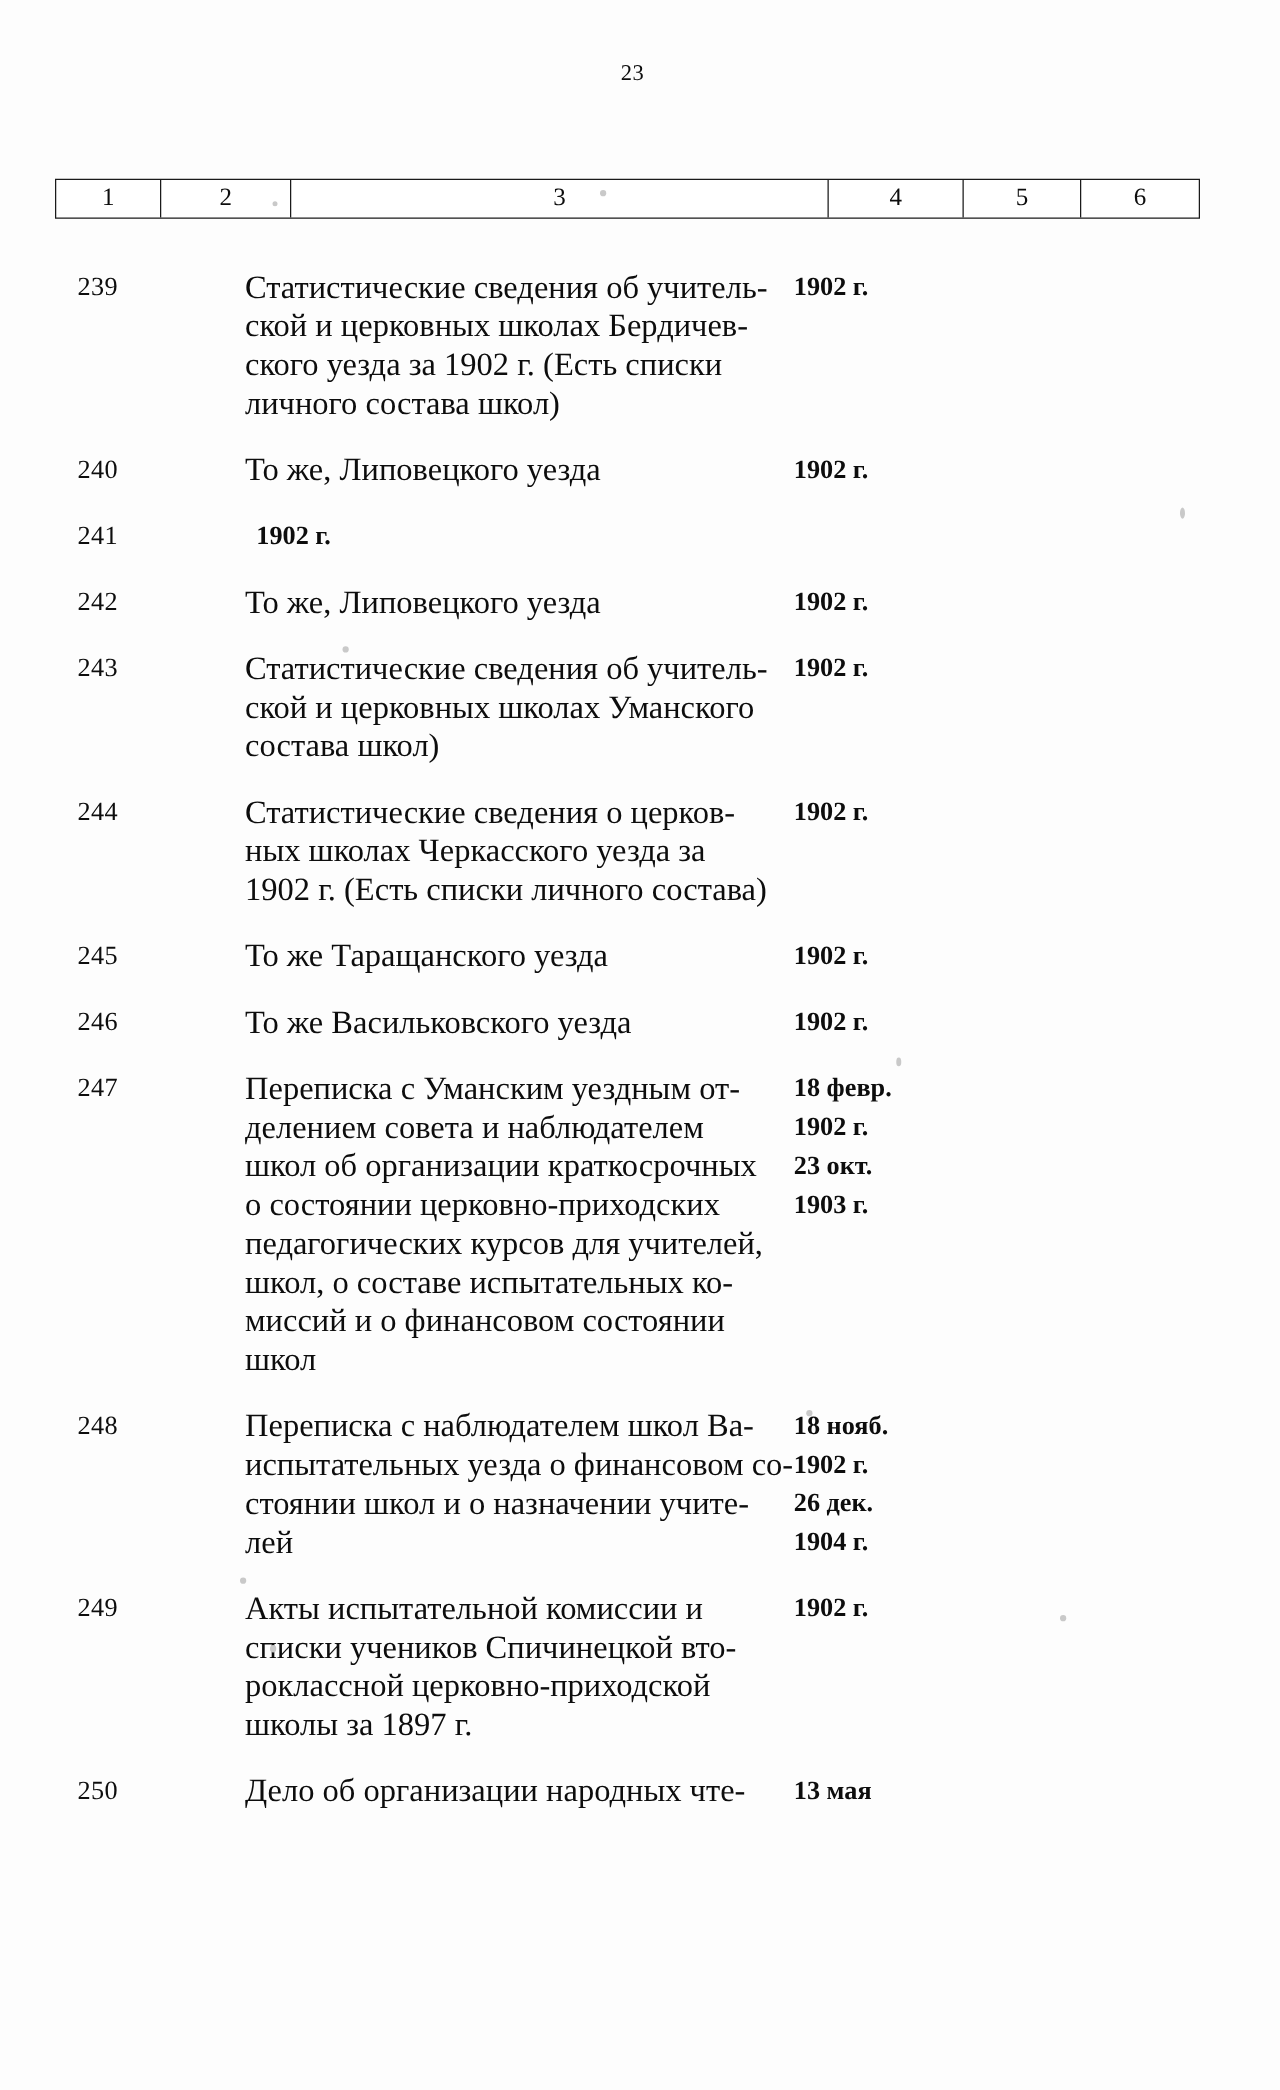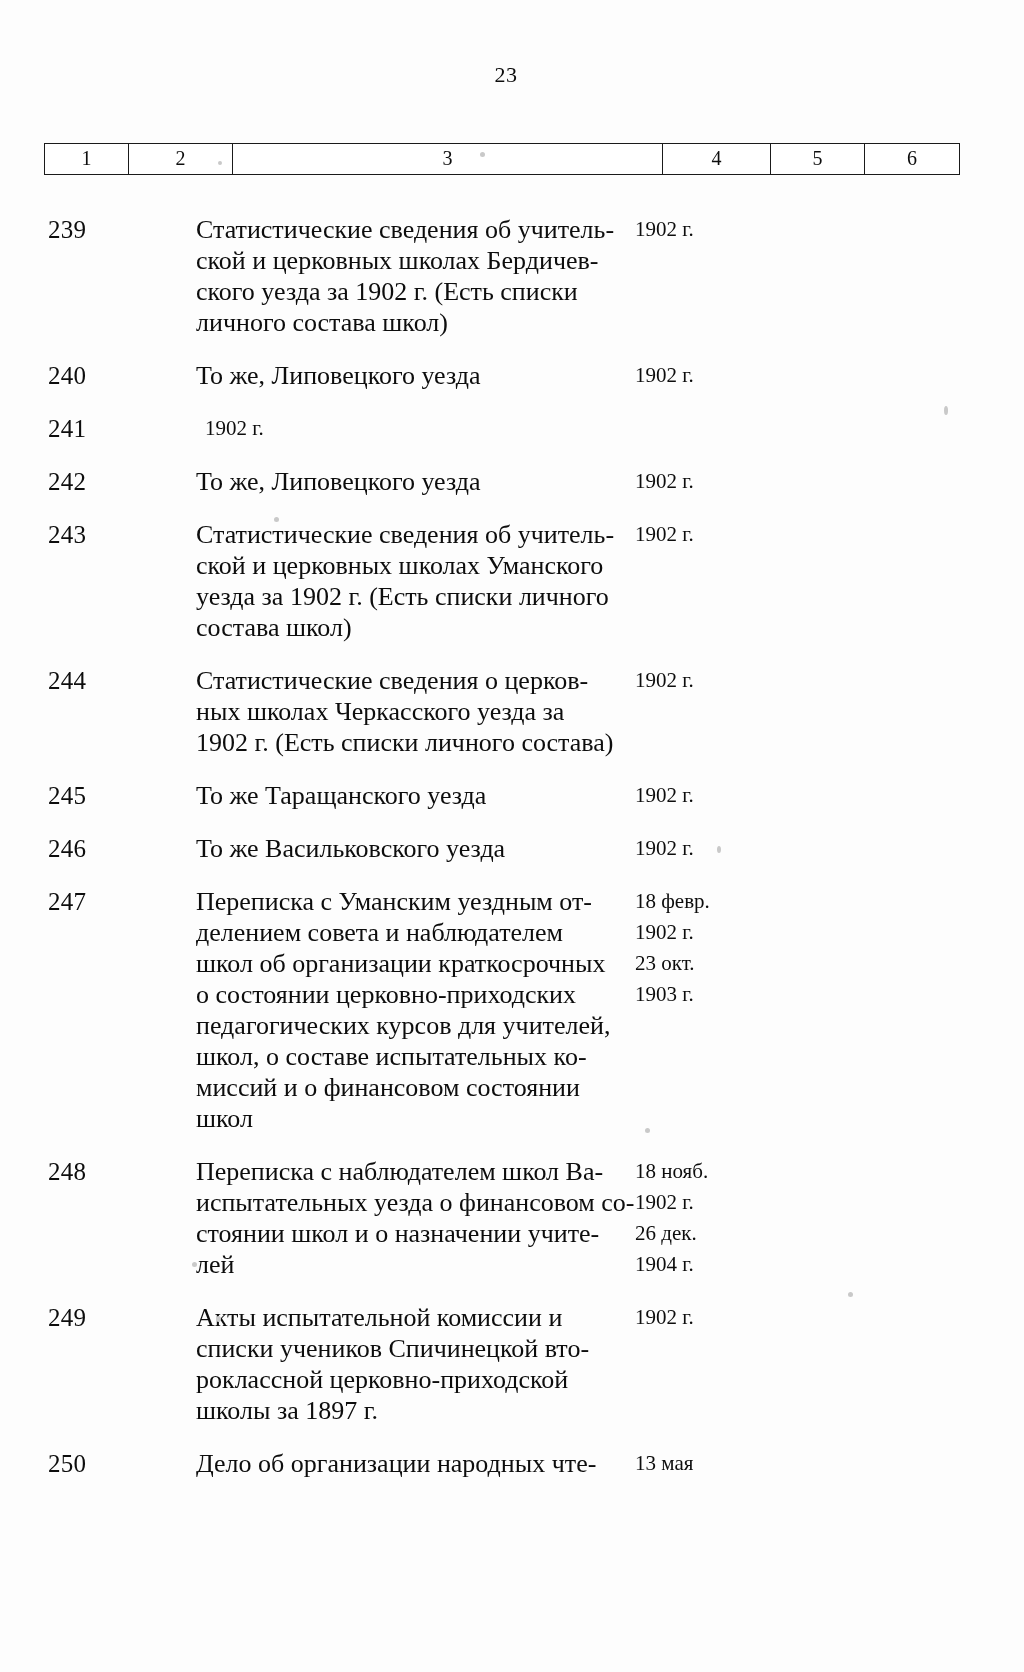--- a/index.html
+++ b/index.html
@@ -19,25 +19,25 @@
 
   .page {
     position: absolute;
     inset: 0;
     background: #fdfdfd;
   }
 
   
   .folio {
     position: absolute;
-    top: 62px;
+    top: 48px;
     left: 0;
     width: 1012px;
     text-align: center;
-    font-size: 22px;
+    font-size: 18px;
     letter-spacing: 0.5px;
   }
 
   
   .colhead {
     position: absolute;
     left: 44px;
     top: 143px;
     width: 916px;
     height: 32px;
@@ -80,42 +80,43 @@
     top: 214px;
     width: 1024px;
   }
   .row {
     display: flex;
     align-items: flex-start;
     margin-bottom: 22px;
   }
   .row .num {
     width: 196px;
-    padding-left: 48px;
-    box-sizing: border-box;
-    font-size: 25px;
+    padding-left: 62px;
+    box-sizing: border-box;
+    font-size: 21px;
     line-height: 31px;
     flex: 0 0 196px;
     letter-spacing: 0.3px;
   }
   .row .title {
     width: 430px;
     flex: 0 0 430px;
     font-size: 26px;
     line-height: 31px;
     padding-right: 8px;
     box-sizing: border-box;
   }
   .row .dates {
     width: 140px;
     flex: 0 0 140px;
     font-size: 21px;
     line-height: 31px;
     padding-left: 9px;
     box-sizing: border-box;
+    font-weight: bold;
   }
   .row .tail {
     flex: 1 1 auto;
   }
   .title .ln, .dates .ln {
     display: block;
     white-space: nowrap;
   }
 
   
@@ -181,21 +182,20 @@
         <div class="dates">
           <span class="ln">1902 г.</span>
         </div>
         <div class="tail"></div>
       </div>
       <div class="row">
         <div class="num">243</div>
         <div class="title">
           <span class="ln">Статистические сведения об учитель-</span>
           <span class="ln">ской и церковных школах Уманского</span>
-          <span class="ln">уезда за 1902 г. (Есть списки личного</span>
           <span class="ln">состава школ)</span>
         </div>
         <div class="dates">
           <span class="ln">1902 г.</span>
         </div>
         <div class="tail"></div>
       </div>
       <div class="row">
         <div class="num">244</div>
         <div class="title">

